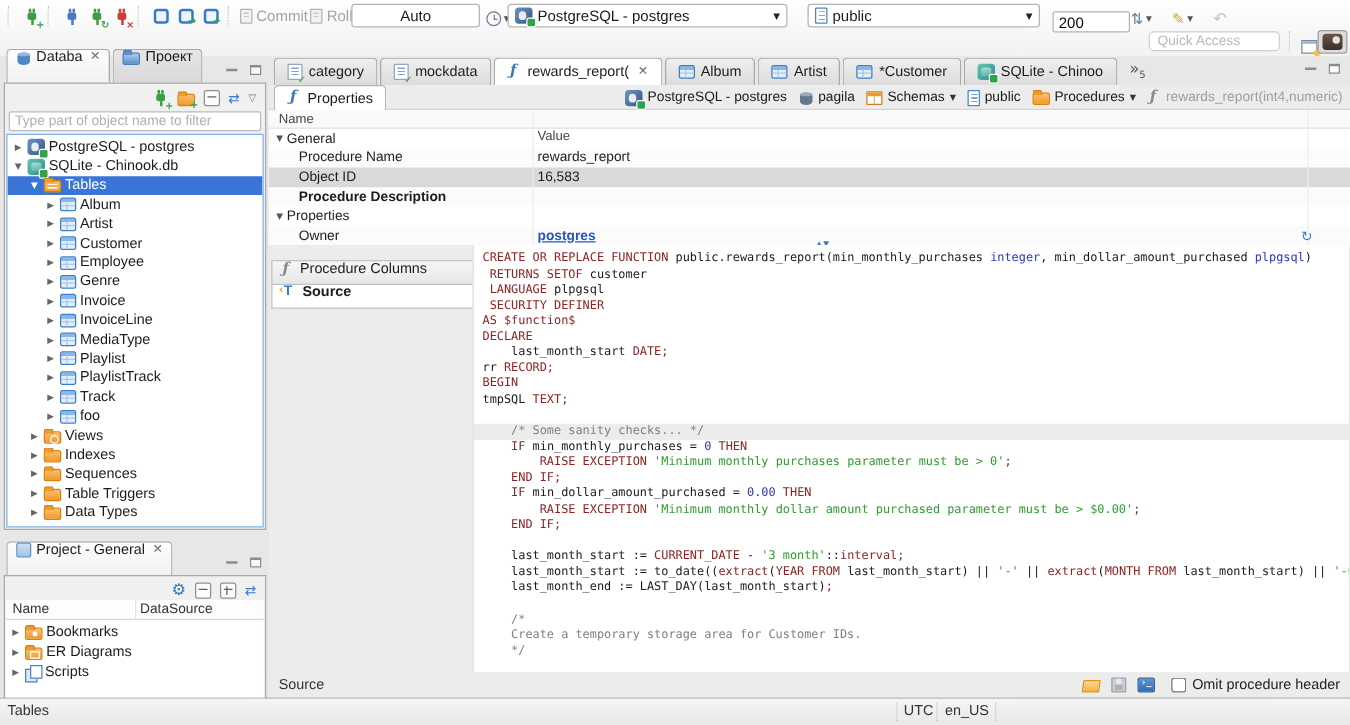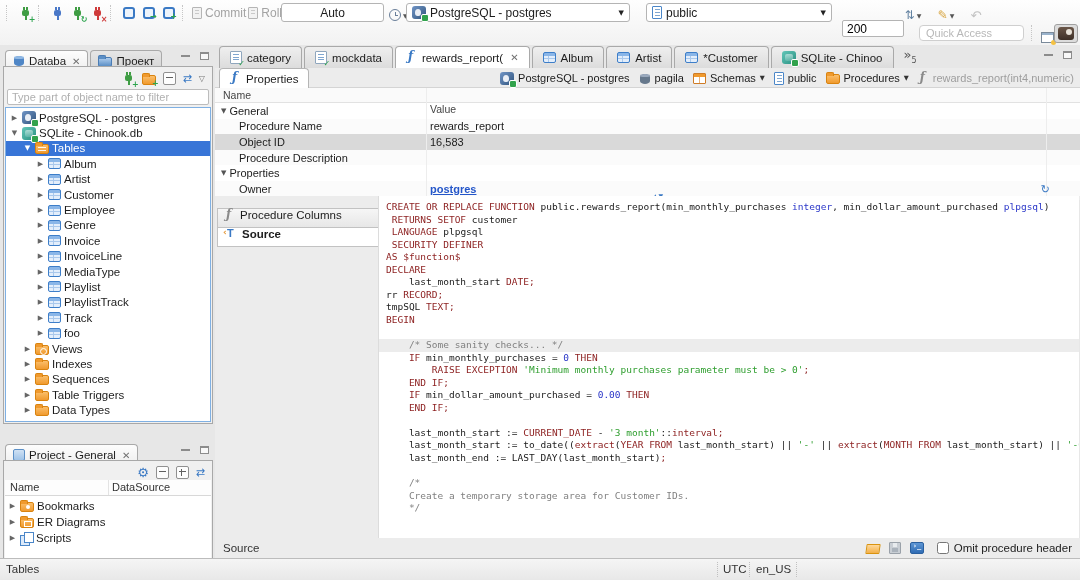--- a/index.html
+++ b/index.html
@@ -80,39 +80,39 @@
   .tsep{width:4px;height:16px;border-left:1px dotted #c6c6c6;margin:0 4px 0 3px}
   .tbtn{height:20px;min-width:18px;display:flex;align-items:center;justify-content:center;position:relative;margin:0 1px}
   .tlabel{color:#a3a3a3;margin-left:3px;font-size:12px}
   .ddm{font-size:6px;color:#555;margin-left:2px;font-family:"DejaVu Sans",sans-serif}
   .combo{display:flex;align-items:center;gap:4px;background:#fff;border:1px solid #b4b4b4;border-radius:3px;height:19px;padding:0 5px;box-sizing:border-box;position:absolute;top:3px}
   .combo .dd{margin-left:auto;font-size:7px;color:#222;font-family:"DejaVu Sans",sans-serif}
   #auto-combo{left:281px;width:103px;justify-content:center}
   #hist-btn{position:absolute;left:388px;top:5px}
   #conn-combo{left:406px;width:224px}
   #schema-combo{left:646px;width:186px}
-  #fetch-input{position:absolute;left:842px;top:20px;width:62px;height:17px;border:1px solid #b4b4b4;border-radius:2px;font:12px "Liberation Sans",sans-serif;padding:0 4px;box-sizing:border-box}
+  #fetch-input{position:absolute;left:842px;top:9px;width:62px;height:17px;border:1px solid #b4b4b4;border-radius:2px;font:12px "Liberation Sans",sans-serif;padding:0 4px;box-sizing:border-box}
   #sync-btn{position:absolute;left:903px;top:5px}
   #pen-btn{position:absolute;left:936px;top:5px}
   #undo-btn{position:absolute;left:966px;top:5px;color:#c3c3c3;font-size:13px}
   .gblue{color:#5f7f9f;font-size:12px}
   .gpen{color:#d7a33c;font-size:12px}
   #qa-input{position:absolute;left:919px;top:25px;width:105px;height:16px;border:1px solid #cfcfcf;border-radius:4px;font:11px "Liberation Sans",sans-serif;color:#444;padding:0 6px;box-sizing:border-box;background:#fff}
   #qa-input::placeholder{color:#b8b8b8}
   input::placeholder{color:#b0b0b0}
   #qa-sep{position:absolute;left:1031px;top:25px;height:16px;border-left:1px dotted #c6c6c6}
   #persp1{position:absolute;left:1037px;top:27px}
   #persp2{position:absolute;left:1054px;top:24px;border:1px solid #a0a0a0;border-radius:3px;background:#dcdcdc;padding:2px 3px;display:flex}
 
   
   .panel{position:absolute;left:3px;width:210px}
   #db-panel{top:45px;height:379px}
   #proj-panel{top:439px;height:131px}
   .ptabs{position:relative;height:22px;display:flex;align-items:flex-end;gap:2px;padding-left:2px}
-  .vtab{display:flex;align-items:flex-end;gap:4px;height:17px;padding:0 7px;border:1px solid #a9a9a9;border-bottom:none;border-radius:4px 4px 0 0;background:linear-gradient(#e6e6e6,#d8d8d8);font-size:11.5px;white-space:nowrap;box-sizing:border-box}
+  .vtab{display:flex;align-items:flex-start;gap:4px;height:28px;padding:0 7px;border:1px solid #a9a9a9;border-bottom:none;border-radius:4px 4px 0 0;background:linear-gradient(#e6e6e6,#d8d8d8);font-size:11.5px;white-space:nowrap;box-sizing:border-box}
   .vtab.active{background:linear-gradient(#fdfdfd,#f1f1f1)}
   .close{font-family:"DejaVu Sans",sans-serif;color:#707070;font-size:10px;margin-left:2px}
   .wbtns{position:absolute;right:4px;top:6px;display:flex;gap:9px;align-items:center}
   .b-min{width:10px;height:9px;position:relative}
   .b-min::after{content:"";position:absolute;left:0;width:9px;top:4px;height:2px;background:#8c8c8c}
   .b-max{width:9px;height:8px;border:1px solid #8c8c8c;border-top:2px solid #8c8c8c;background:#f8f8f8;box-sizing:border-box}
   .pbody{position:absolute;left:0;right:0;top:21px;bottom:0;border:1px solid #a8a8a8;background:#f0f0f0;box-sizing:border-box}
   .ptoolbar{position:absolute;left:1px;right:1px;top:1px;height:20px;display:flex;justify-content:flex-end;align-items:center;gap:7px;padding-right:6px;box-sizing:border-box}
   #db-filter{position:absolute;left:3px;right:3px;top:22px;height:16px;border:1px solid #bcbcbc;border-radius:2px;font:11px "Liberation Sans",sans-serif;padding:0 4px;box-sizing:border-box}
   #tree{position:absolute;left:1px;right:1px;top:40px;bottom:1px;background:#fff;border:1px solid #7fb0e3;box-sizing:border-box;overflow:hidden;padding-top:2px}
@@ -147,21 +147,21 @@
   #grid-head{position:relative;height:14px;border-bottom:1px solid #e2e2e2;background:#fafafa;font-size:10.5px;color:#444}
   #grid-head .h1{position:absolute;left:8px;top:1px}
   #grid-head .h2{position:absolute;left:215px;top:15px}
   .prow{height:15.6px;display:flex;align-items:center;font-size:11px}
   .prow.alt{background:#fbfbfb}
   .prow.sel{background:#d9d9d9}
   .prow .pn{width:213px;flex:none;display:flex;align-items:center;gap:3px;box-sizing:border-box;padding-left:24px}
   .prow.group .pn{padding-left:6px}
   .prow .pv{flex:1;padding-left:2px}
   .garr{font-size:7px;color:#555;font-family:"DejaVu Sans",sans-serif}
-  .bold{font-weight:normal}
+  .bold{font-weight:bold}
   .linkv{color:#2456c9;text-decoration:underline;font-weight:bold}
   .gline{position:absolute;top:0;bottom:0;width:1px;background:#ededed}
   #grid-refresh{position:absolute;right:30px;bottom:0;color:#3a79c4;font-size:11px;font-family:"DejaVu Sans",sans-serif}
 
   
   #sash{position:absolute;left:215px;top:196px;right:0;height:4px;background:#ececec}
   #sash-handle{position:absolute;left:438px;top:-4px;color:#3a79c4;font-size:6px;font-family:"DejaVu Sans",sans-serif;letter-spacing:1px}
   #sash-handle::before{content:"▲▼"}
   #srcleft{position:absolute;left:215px;top:200px;width:163px;bottom:42px;background:#ececec;padding-top:8px;box-sizing:border-box}
   .srctab{height:20px;display:flex;align-items:flex-start;gap:5px;padding-left:6px;margin:0 0 -1px 2px;border:1px solid #c2c2c2;border-right:none;background:linear-gradient(#f6f6f6,#e7e7e7);font-size:11.5px;box-sizing:border-box}
@@ -605,28 +605,29 @@
   </div>
   <div id="srcedit">
       <div class="cline"><span class="sg-k">CREATE OR REPLACE FUNCTION </span><span class="sg-p">public.rewards_report(min_monthly_purchases </span><span class="sg-t">integer</span><span class="sg-p">, min_dollar_amount_purchased </span><span class="sg-t">plpgsql</span><span class="sg-p">)</span></div>
       <div class="cline"><span class="sg-p"> </span><span class="sg-k">RETURNS SETOF </span><span class="sg-p">customer</span></div>
       <div class="cline"><span class="sg-p"> </span><span class="sg-k">LANGUAGE </span><span class="sg-p">plpgsql</span></div>
       <div class="cline"><span class="sg-p"> </span><span class="sg-k">SECURITY DEFINER</span></div>
       <div class="cline"><span class="sg-k">AS $function$</span></div>
       <div class="cline"><span class="sg-k">DECLARE</span></div>
       <div class="cline"><span class="sg-p">    last_month_start </span><span class="sg-k">DATE;</span></div>
       <div class="cline"><span class="sg-p">rr </span><span class="sg-k">RECORD;</span></div>
+      <div class="cline"><span class="sg-k">BEGIN</span></div>
       <div class="cline"><span class="sg-p">tmpSQL </span><span class="sg-k">TEXT;</span></div>
-      <div class="cline"><span class="sg-k">BEGIN</span></div>
       <div class="cline">&nbsp;</div>
       <div class="cline hl"><span class="sg-c">    /* Some sanity checks... */</span></div>
       <div class="cline"><span class="sg-p">    </span><span class="sg-k">IF </span><span class="sg-p">min_monthly_purchases = </span><span class="sg-n">0</span><span class="sg-k"> THEN</span></div>
       <div class="cline"><span class="sg-p">        </span><span class="sg-k">RAISE EXCEPTION </span><span class="sg-s">'Minimum monthly purchases parameter must be &gt; 0'</span><span class="sg-k">;</span></div>
       <div class="cline"><span class="sg-p">    </span><span class="sg-k">END IF;</span></div>
       <div class="cline"><span class="sg-p">    </span><span class="sg-k">IF </span><span class="sg-p">min_dollar_amount_purchased = </span><span class="sg-n">0.00</span><span class="sg-k"> THEN</span></div>
+      <div class="cline"><span class="sg-p">        </span><span class="sg-k">RAISE EXCEPTION </span><span class="sg-s">'Minimum monthly dollar amount purchased parameter must be &gt; $0.00'</span><span class="sg-k">;</span></div>
       <div class="cline"><span class="sg-p">    </span><span class="sg-k">END IF;</span></div>
       <div class="cline">&nbsp;</div>
       <div class="cline"><span class="sg-p">    last_month_start := </span><span class="sg-k">CURRENT_DATE</span><span class="sg-p"> - </span><span class="sg-s">'3 month'</span><span class="sg-p">::</span><span class="sg-k">interval;</span></div>
       <div class="cline"><span class="sg-p">    last_month_start := to_date((</span><span class="sg-k">extract</span><span class="sg-p">(</span><span class="sg-k">YEAR FROM</span><span class="sg-p"> last_month_start) || </span><span class="sg-s">'-'</span><span class="sg-p"> || </span><span class="sg-k">extract</span><span class="sg-p">(</span><span class="sg-k">MONTH FROM</span><span class="sg-p"> last_month_start) || </span><span class="sg-s">'-0</span></div>
       <div class="cline"><span class="sg-p">    last_month_end := LAST_DAY(last_month_start)</span><span class="sg-k">;</span></div>
       <div class="cline">&nbsp;</div>
       <div class="cline"><span class="sg-c">    /*</span></div>
       <div class="cline"><span class="sg-c">    Create a temporary storage area for Customer IDs.</span></div>
       <div class="cline"><span class="sg-c">    */</span></div>
     </div>

